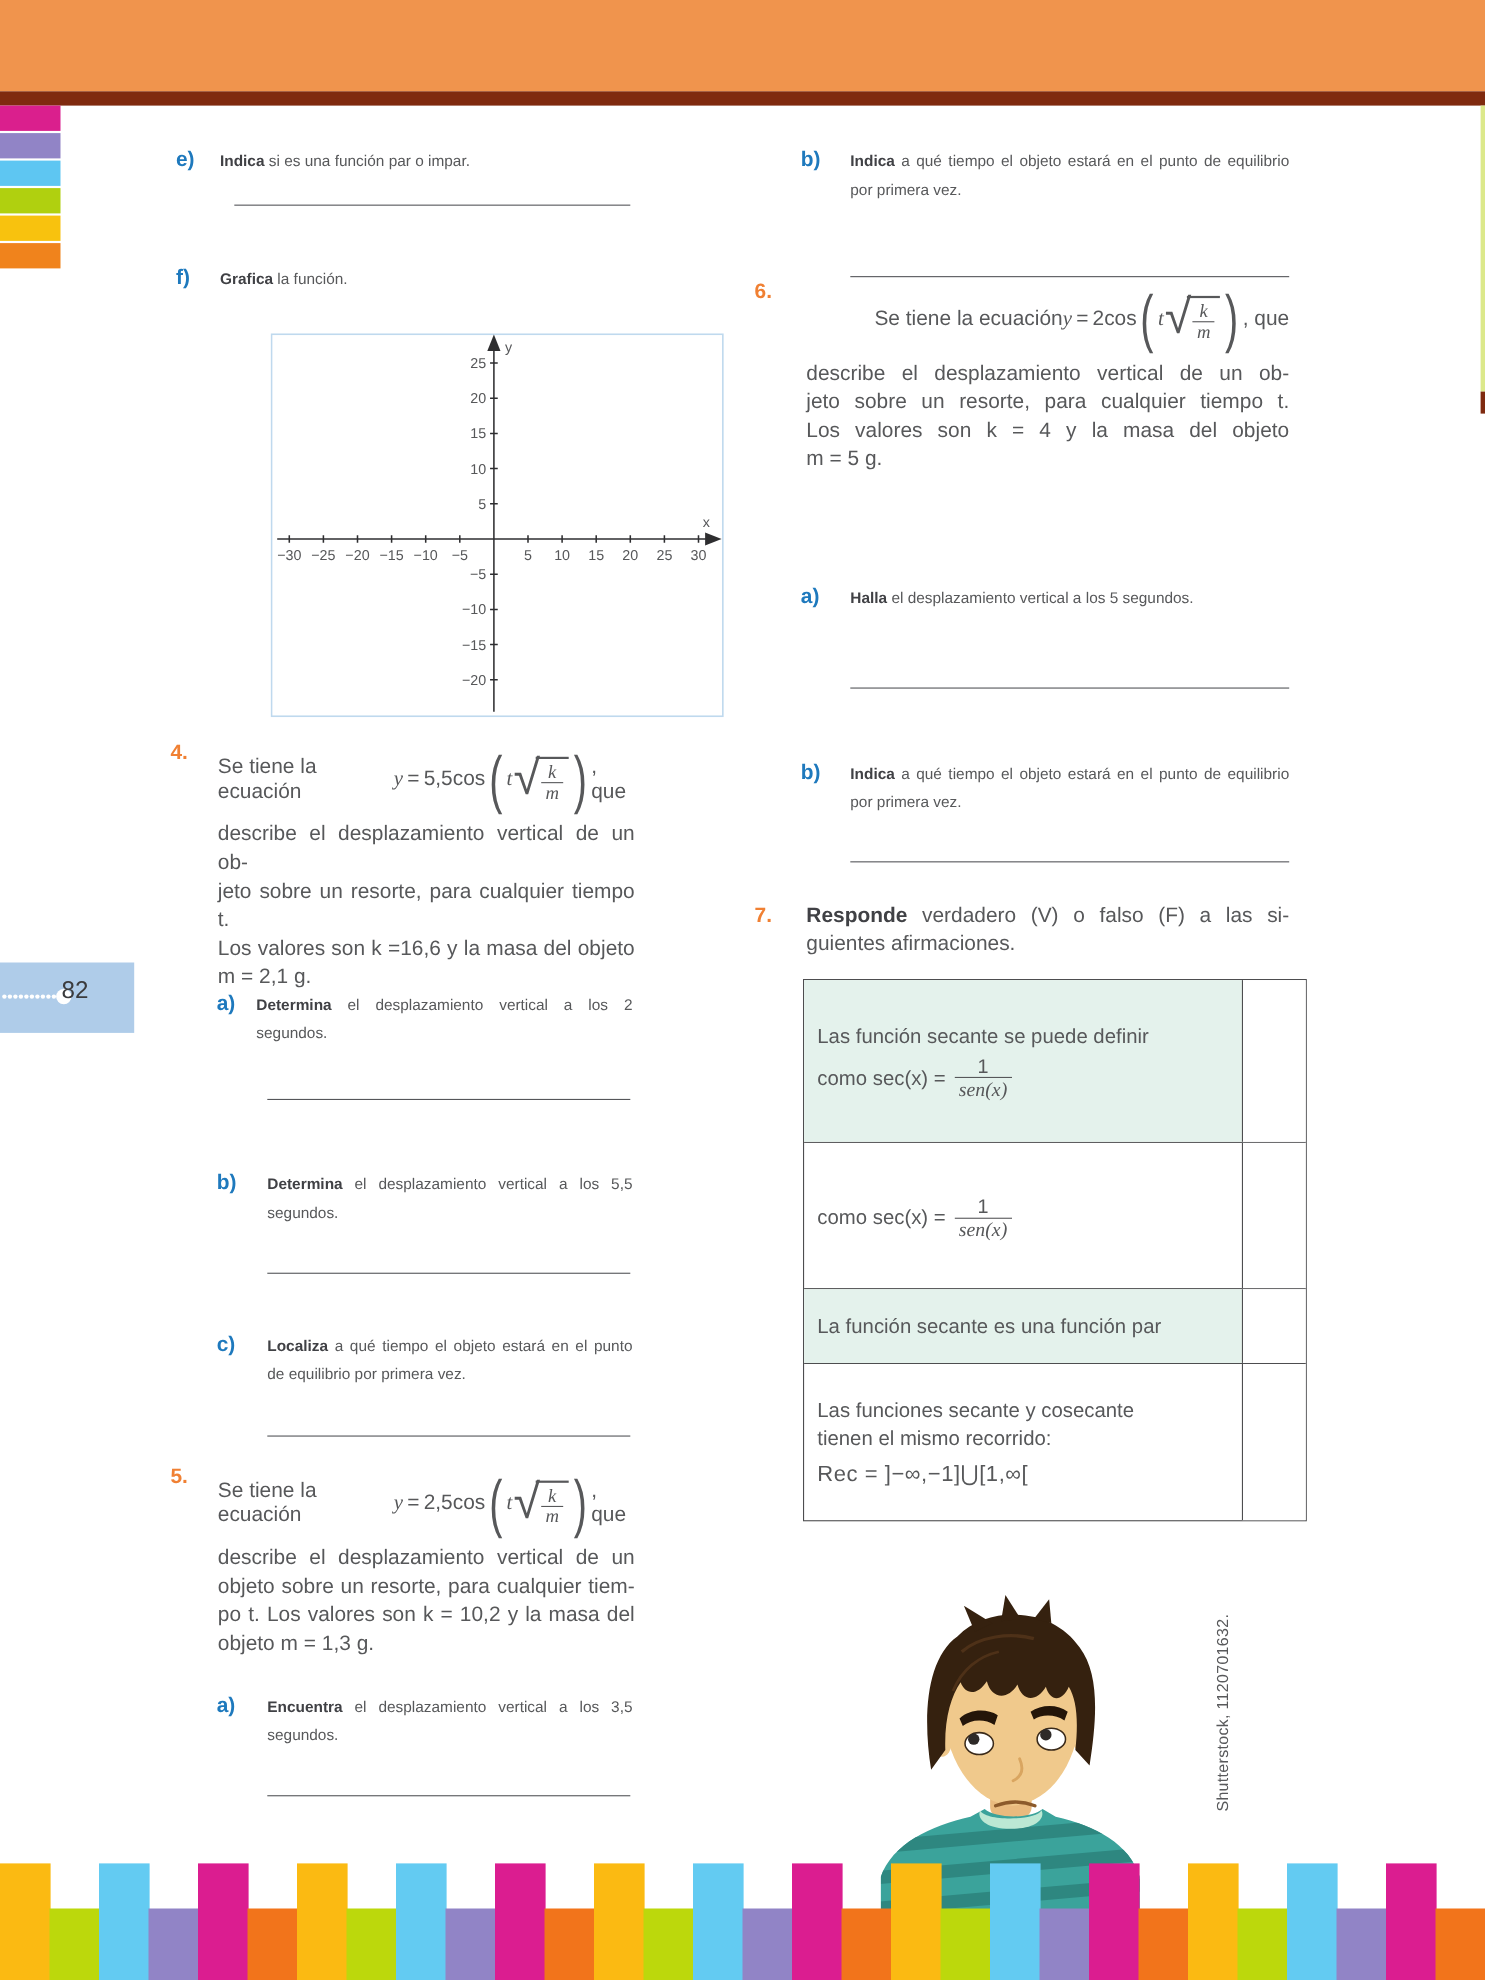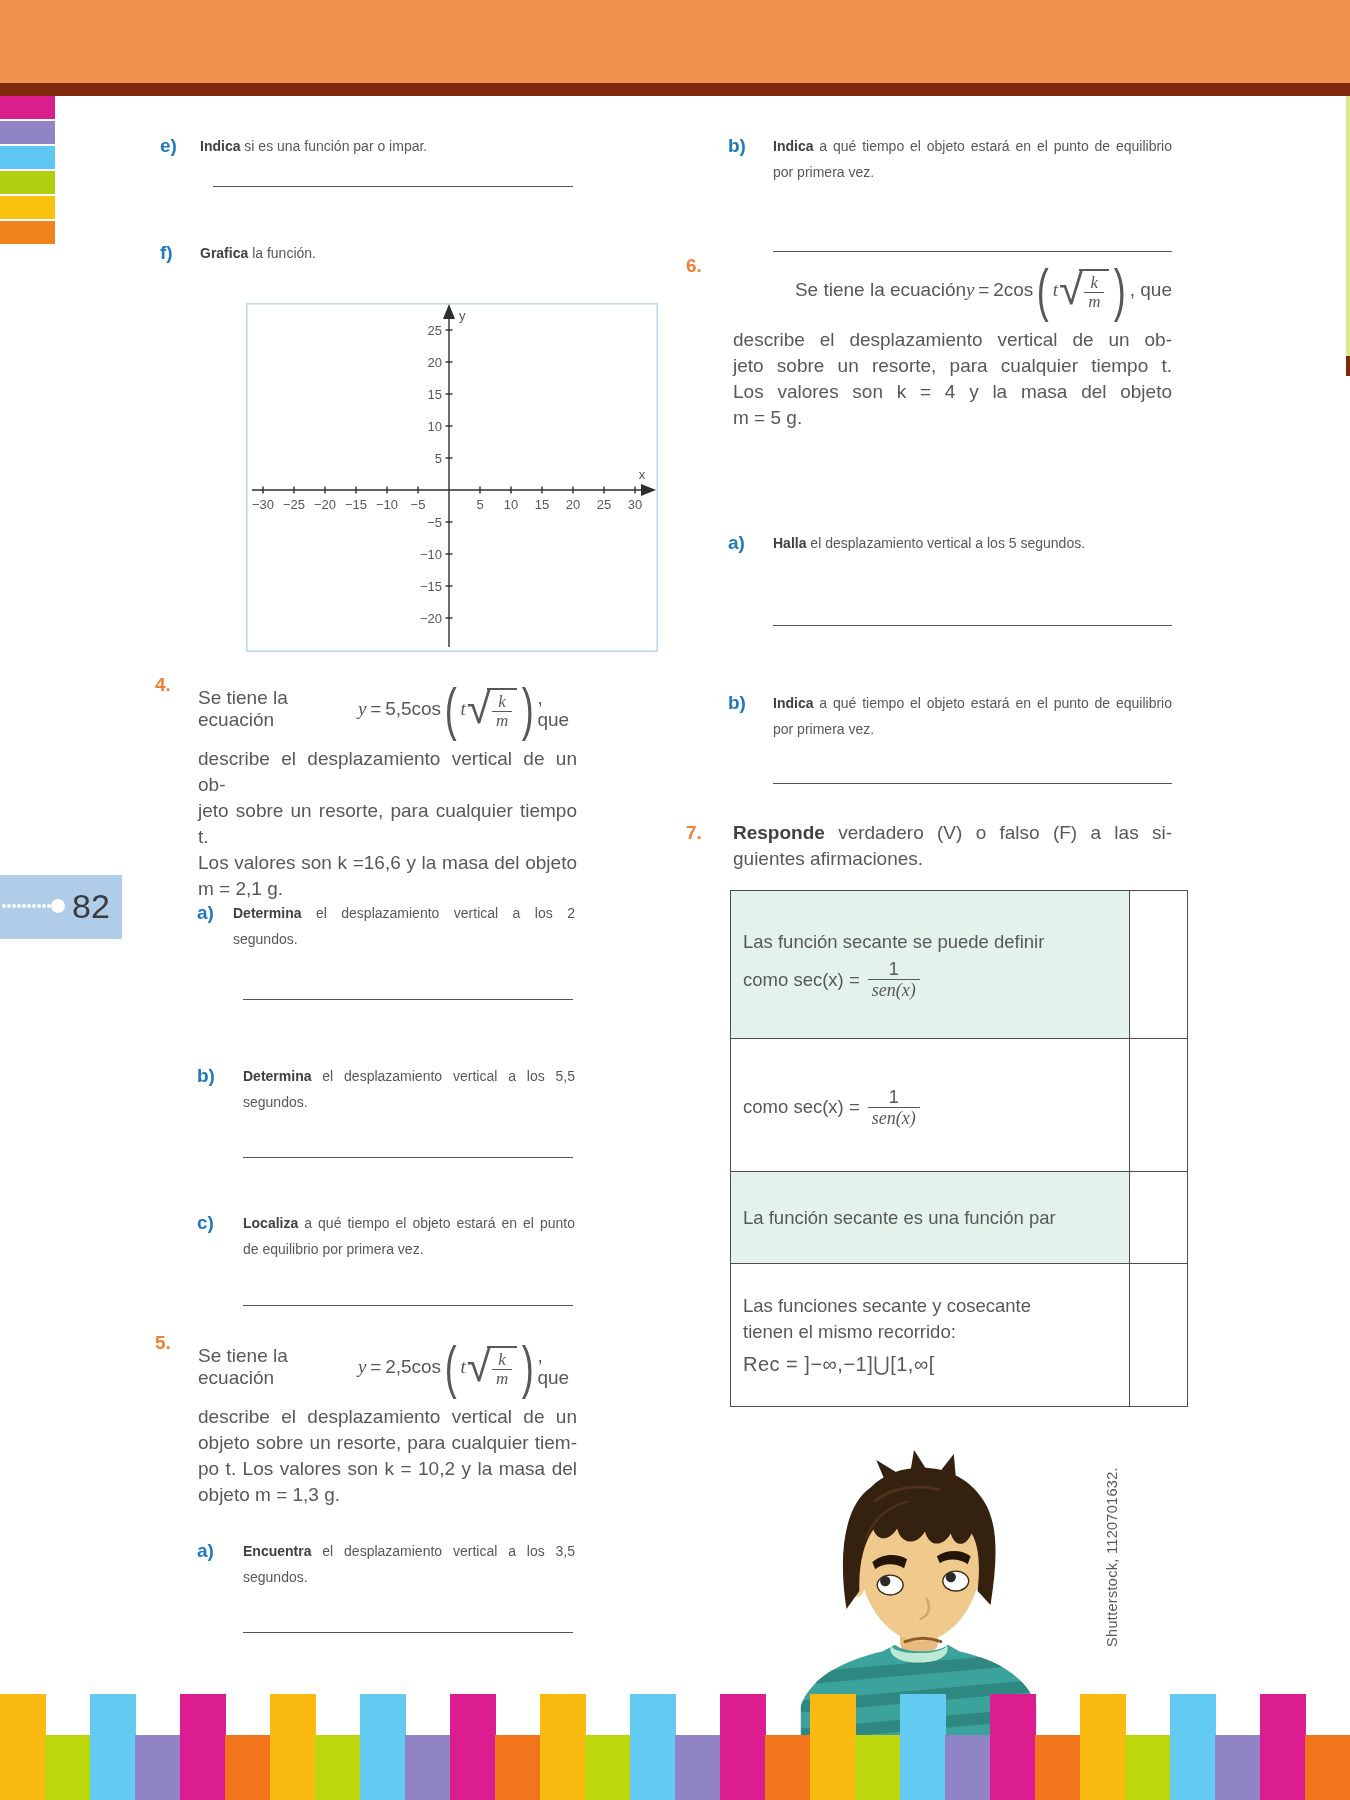--- a/index.html
+++ b/index.html
@@ -12,21 +12,21 @@
   #tabs{position:absolute;left:0;top:96px;width:55px;height:160px;}
   .tab{position:absolute;left:0;width:55px;height:23px;}
   
   #edge-strip{position:absolute;left:1346px;top:96px;width:4px;height:260px;}
   #edge-tip{position:absolute;left:1346px;top:356px;width:4px;height:20px;}
   
   #badge{position:absolute;left:0;top:875px;width:122px;height:64px;}
   #badge-dots{position:absolute;left:2px;top:29px;width:60px;height:6px;}
   .dot{position:absolute;top:0;width:4px;height:4px;border-radius:50%;background:#fff;}
   #badge-circle{position:absolute;left:51px;top:24px;width:14px;height:14px;border-radius:50%;background:#fff;}
-  #badge-num{position:absolute;left:72px;top:12px;font-size:34px;color:#3B3B3D;}
+  #badge-num{position:absolute;left:56px;top:12px;font-size:22px;color:#3B3B3D;}
   
   .para{font-size:14px;line-height:26px;text-align:justify;}
   .jline{text-align:justify;text-align-last:justify;font-size:19px;line-height:26px;}
   .jlast{font-size:19px;line-height:26px;}
   .b{font-weight:bold;color:#404145;}
   .item{position:absolute;}
   .item .lbl{position:absolute;left:0;top:0;font-weight:bold;color:#1E79BD;font-size:19px;line-height:26px;}
   .item .num{position:absolute;left:0;top:0;font-weight:bold;color:#F08033;font-size:19px;line-height:26px;}
   .ans-line{position:absolute;border-top:1.6px solid #55565A;height:0;}
   
@@ -327,21 +327,21 @@
         <div class="tformula">
           <span>como sec(x) =</span>
           <span class="tfrac">
               <span class="tn">1</span>
               <span class="td">sen(x)</span>
             </span>
         </div>
       </div>
       <div class="vfans"></div>
     </div>
-    <div class="vfrow" style="height:92px;">
+    <div class="vfrow" style="height:68px;">
       <div class="vfcell mint">
         <div>La función secante es una función par</div>
       </div>
       <div class="vfans"></div>
     </div>
     <div class="vfrow" style="height:143px;">
       <div class="vfcell">
         <div>Las funciones secante y cosecante</div>
         <div>tienen el mismo recorrido:</div>
         <div class="recline">Rec = ]−∞,−1]⋃[1,∞[</div>

